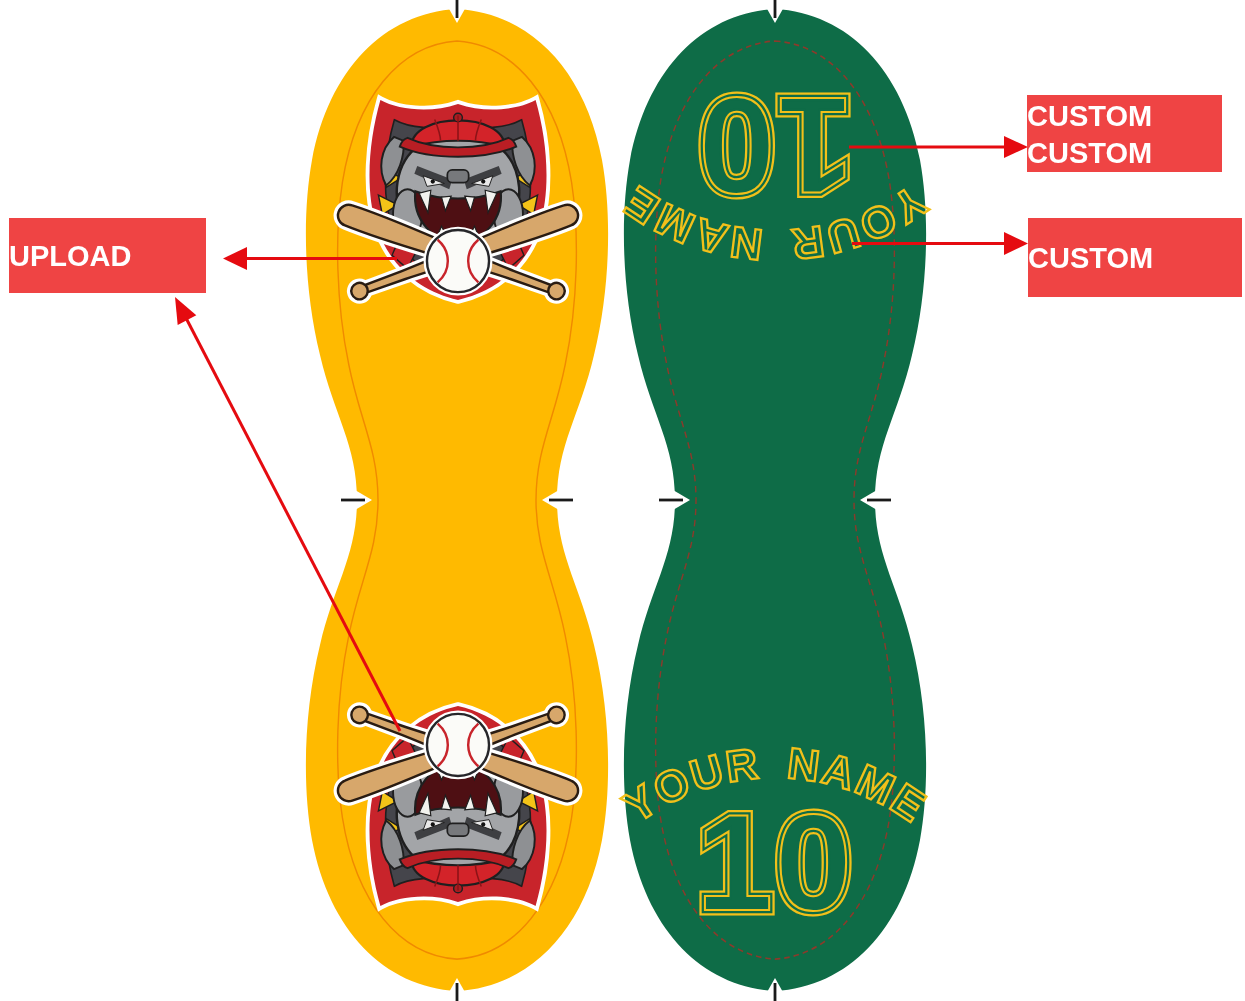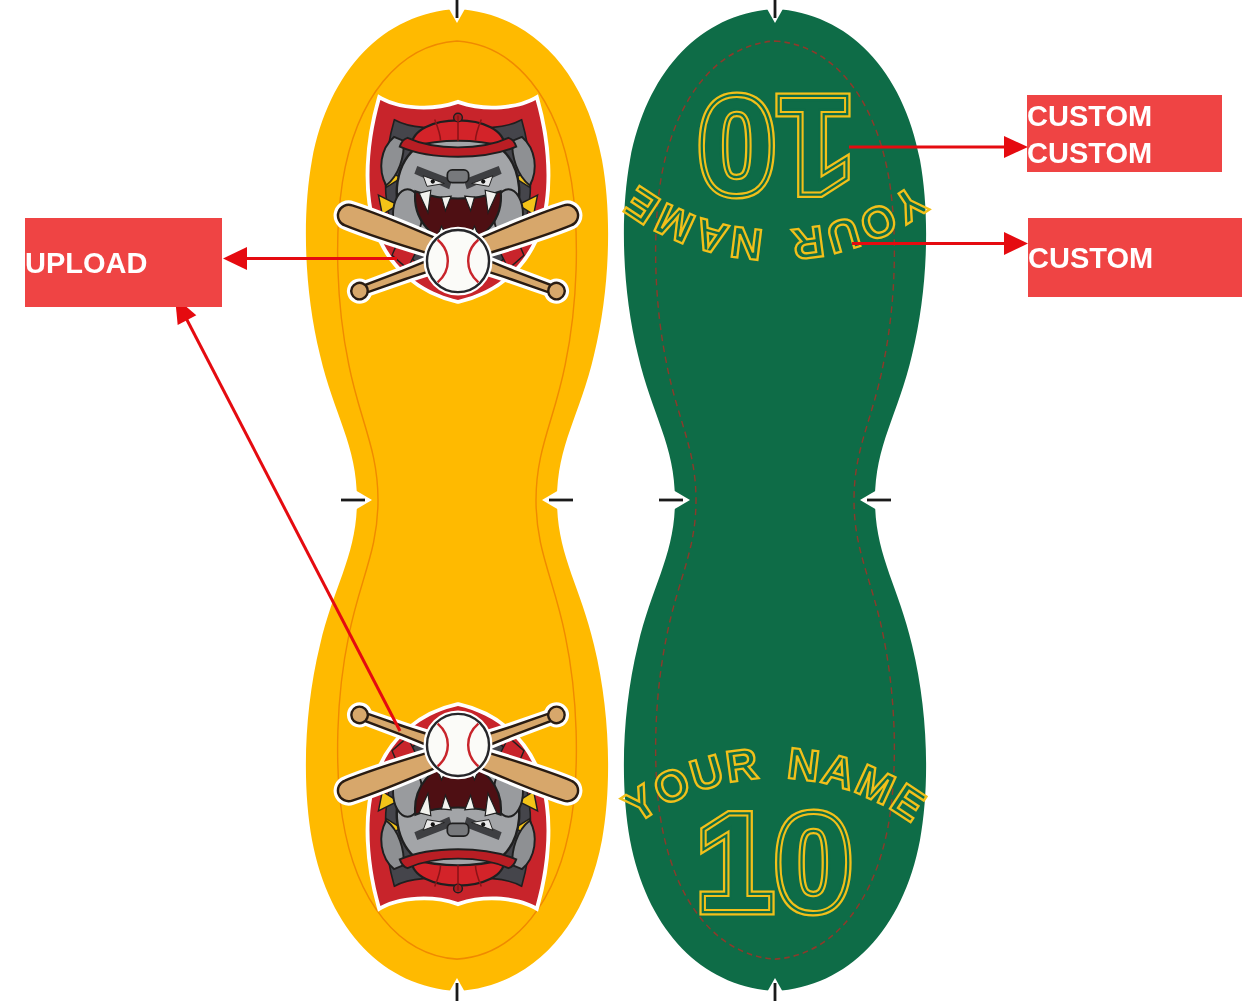--- a/index.html
+++ b/index.html
@@ -8,21 +8,21 @@
     font-family:"Liberation Sans", sans-serif;
   }
   #mockup-svg{position:absolute;left:0;top:0;}
   .anno-box{
     position:absolute;background:#ef4444;color:#ffffff;
     font-weight:bold;font-size:29px;line-height:37px;
     padding:2px 12px 0 0;box-sizing:border-box;
     display:flex;flex-direction:column;justify-content:center;
     white-space:nowrap;
   }
-  #box-upload  {left:25px;  top:218px; width:197px; height:89px;}
+  #box-upload  {left:9px;  top:218px; width:197px; height:75px;}
   #box-number  {left:1027px;top:95px;  width:195px; height:77px;}
   #box-yourname{left:1028px;top:218px; width:214px; height:79px;}
   .name-text{font-weight:bold;}
 </style>
 </head>
 <body>
 
 <div id="stage">
 
 <svg id="mockup-svg" width="1245" height="1001" viewBox="0 0 1245 1001">

